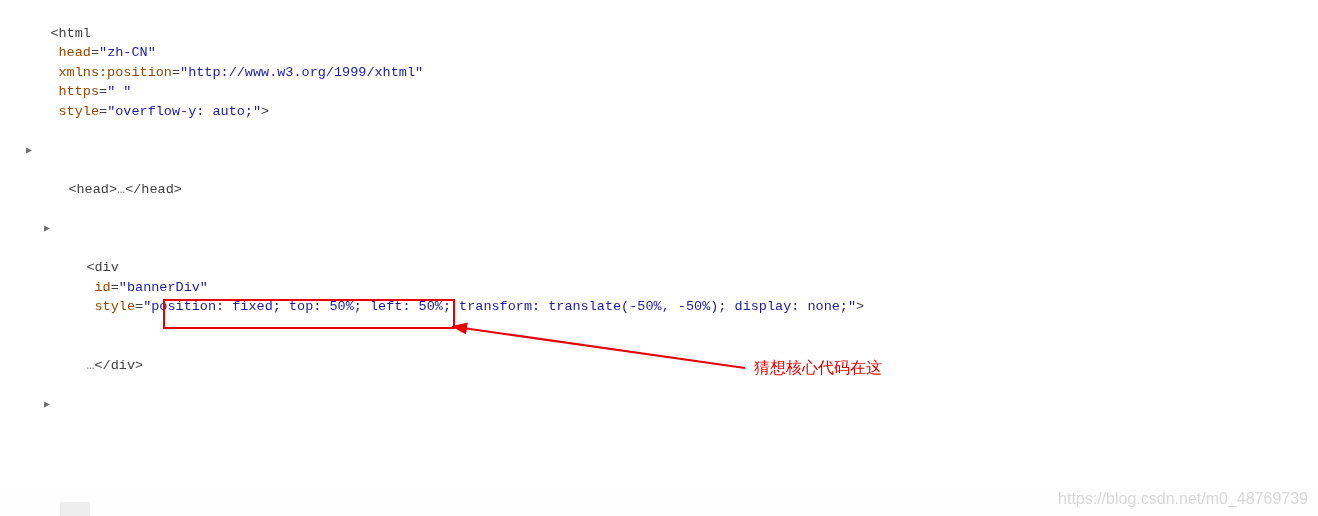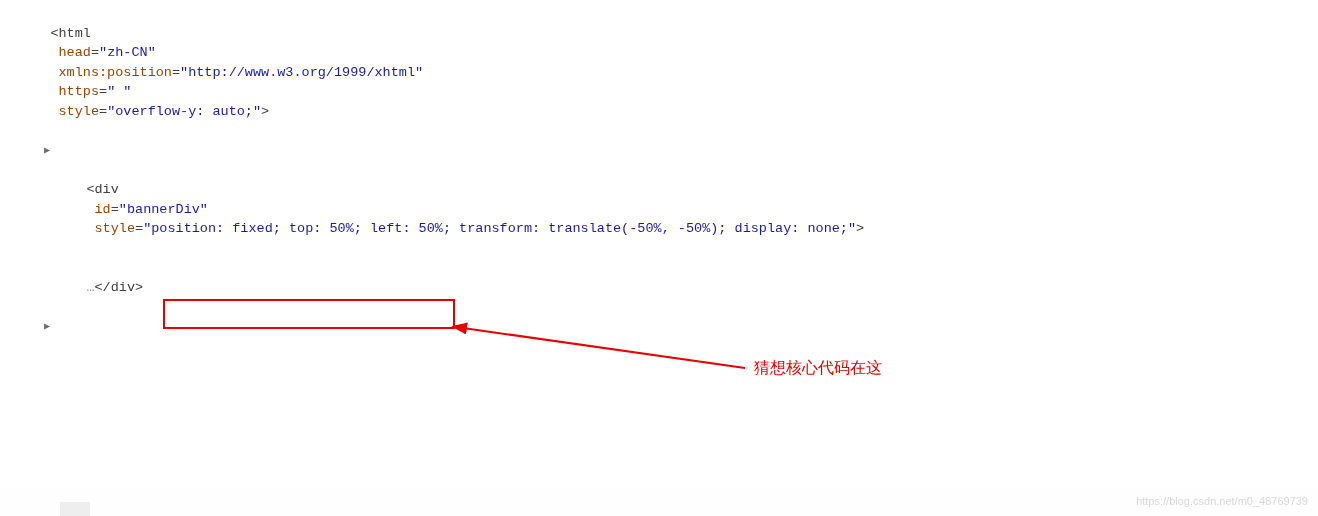--- a/index.html
+++ b/index.html
@@ -76,21 +76,21 @@
     font-size: 16px;
     z-index: 5;
   }
 
   .watermark {
     position: absolute;
     right: 10px;
     bottom: 6px;
     color: #d8d8d8;
     font-family: Arial, sans-serif;
-    font-size: 11px;
+    font-size: 16px;
     pointer-events:none;
   }
   .bottom-strip {
     position:absolute;
     left:0; right:0; bottom:0; height:28px;
     background:#fefefe;
     border-top:0;
   }
   .bottom-indicator {
     position:absolute;
@@ -107,20 +107,24 @@
 <div class="code-area">
 
   <div class="line">
     <span class="tag">&lt;<span>html</span></span>
     <span> </span><span class="attr-name">head</span><span class="tag">=</span><span class="attr-val">"zh-CN"</span>
     <span> </span><span class="attr-name">xmlns:position</span><span class="tag">=</span><span class="attr-val">"http://www.w3.org/1999/xhtml"</span>
     <span> </span><span class="attr-name">https</span><span class="tag">=</span><span class="attr-val">" "</span>
     <span> </span><span class="attr-name">style</span><span class="tag">=</span><span class="attr-val">"overflow-y: auto;"</span><span class="tag">&gt;</span>
   </div>
 
+  <div class="line indent1 indent1-arrow">
+    <span class="arrow right"></span>
+    <span class="tag">&lt;<span>head</span>&gt;</span><span class="grey">…</span><span class="tag">&lt;/<span>head</span>&gt;</span>
+  </div>
 
 
   <div class="line indent2 indent2-arrow">
     <span class="arrow right"></span>
     <span class="tag">&lt;<span>div</span></span>
     <span> </span><span class="attr-name">id</span><span class="tag">=</span><span class="attr-val">"bannerDiv"</span>
     <span> </span><span class="attr-name">style</span><span class="tag">=</span><span class="attr-val">"position: fixed; top: 50%; left: 50%; transform: translate(-50%, -50%); display: none;"</span><span class="tag">&gt;</span>
   </div>
   <div class="line indent2">
     <span class="grey">…</span><span class="tag">&lt;/<span>div</span>&gt;</span>

